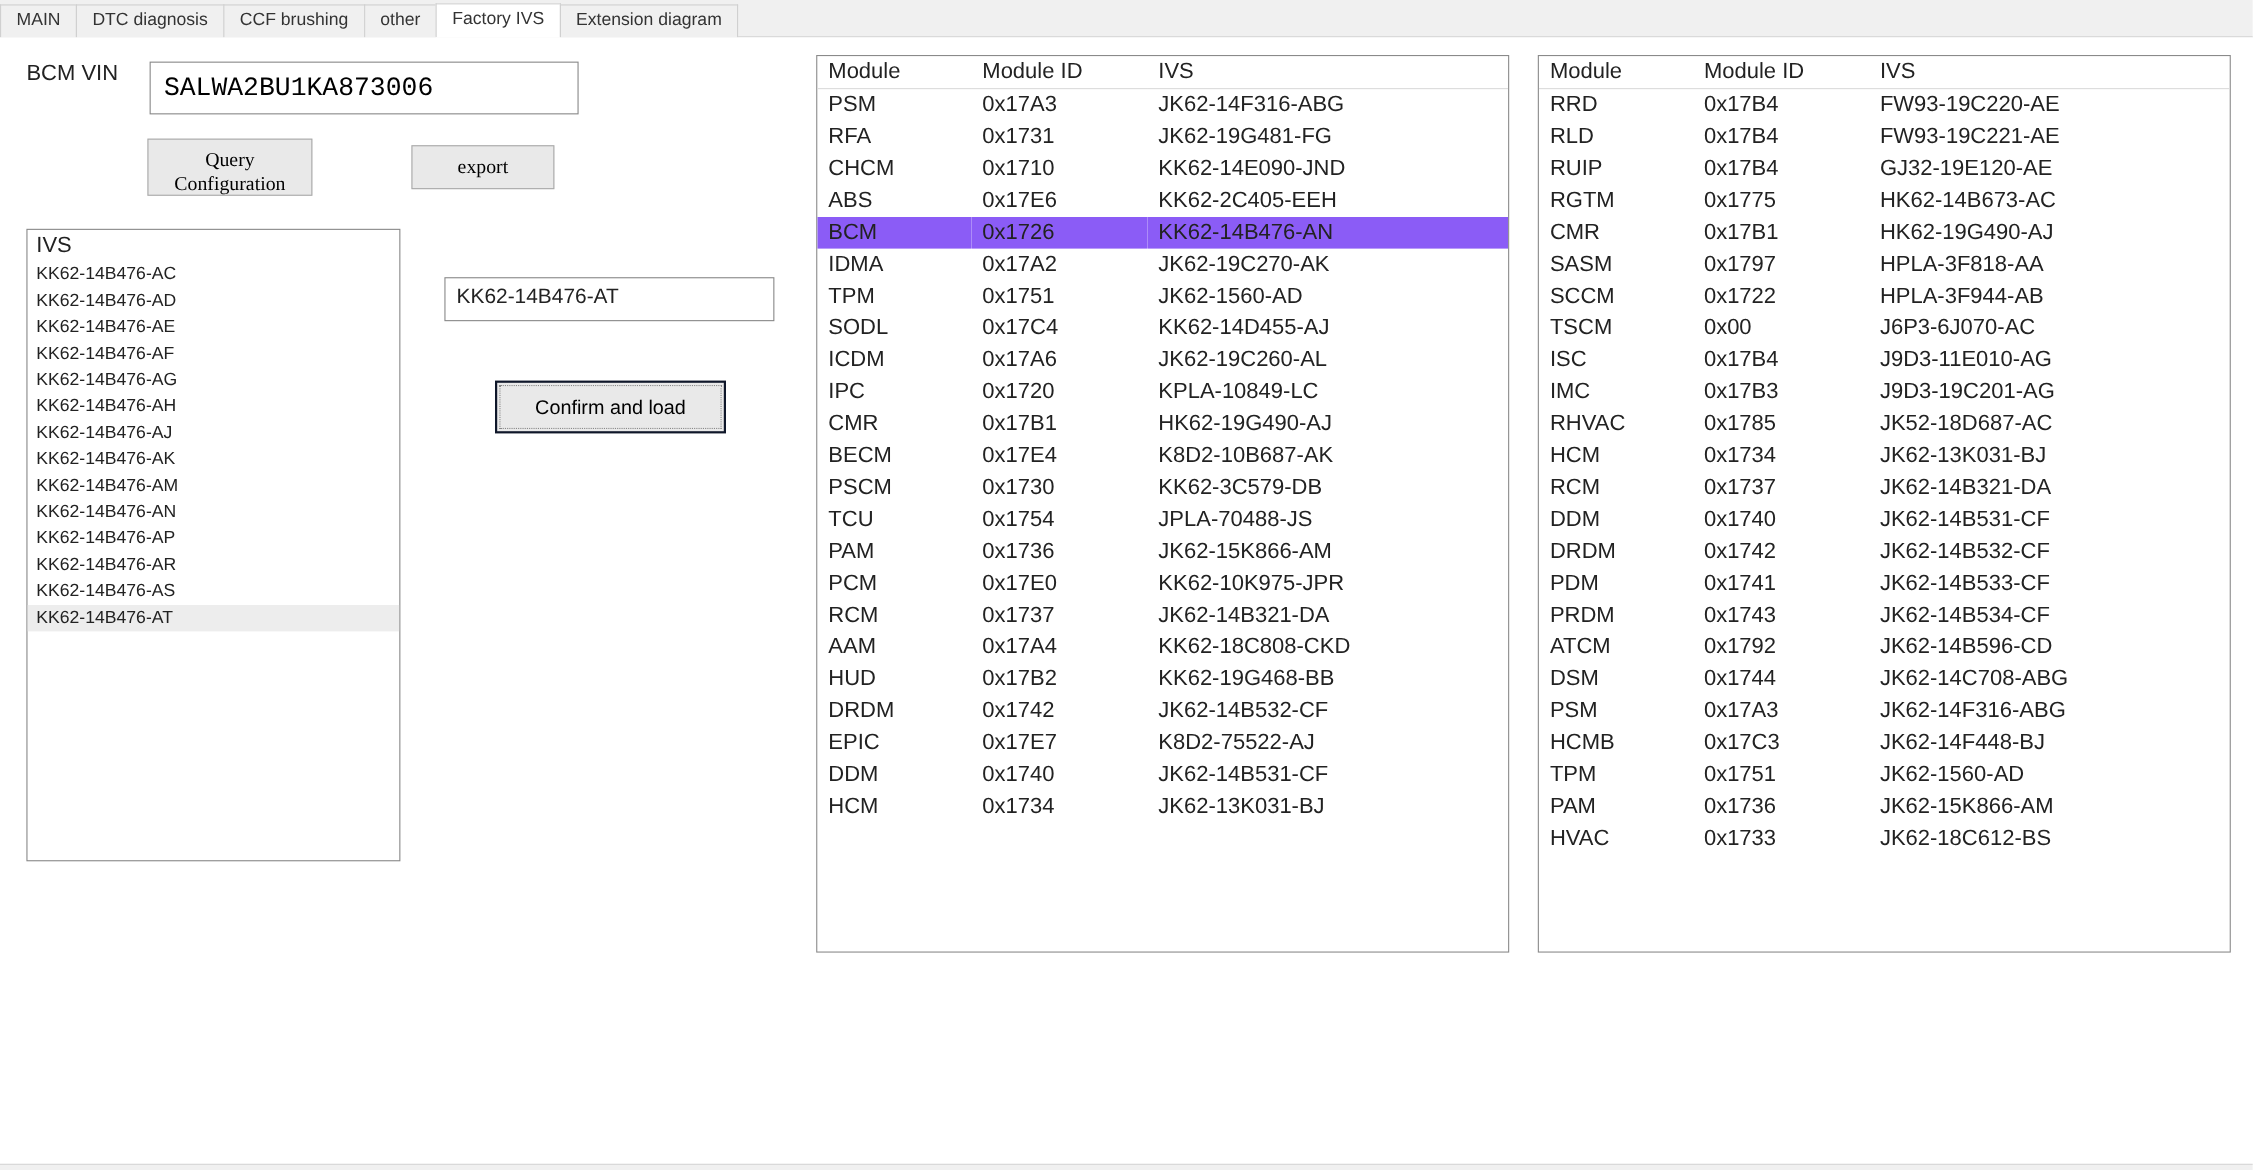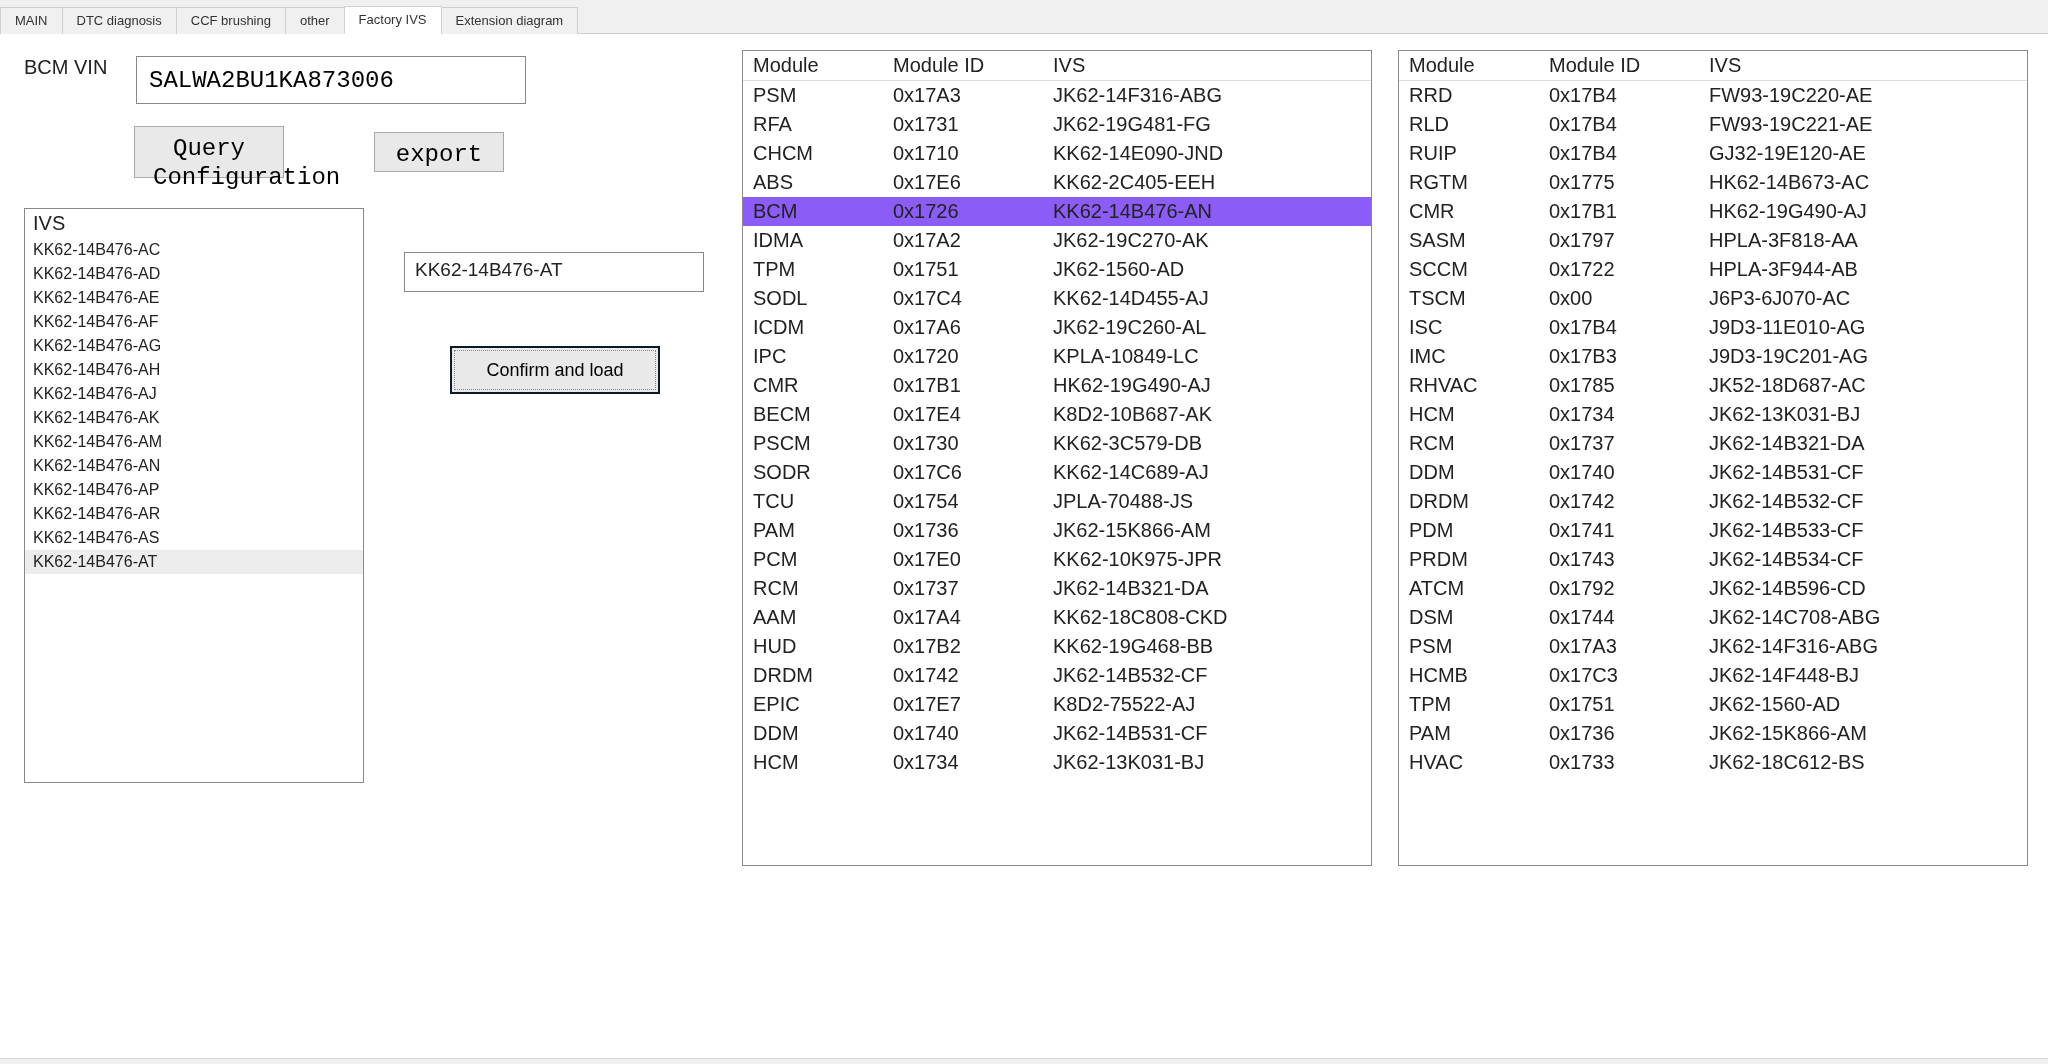--- a/index.html
+++ b/index.html
@@ -26,21 +26,21 @@
     border-bottom: 1px solid #d0d0d0;
   }
   .tab {
     padding: 5px 14px 6px 14px;
     border: 1px solid #d0d0d0;
     border-bottom: none;
     background: #f0f0f0;
     margin-right: -1px;
     cursor: pointer;
     user-select: none;
-    font-size: 13px;
+    font-size: 16px;
     color: #333;
     position: relative;
     top: 1px;
   }
   .tab.active {
     background: #fff;
     border-bottom: 1px solid #fff;
   }
   .content {
     flex: 1;
@@ -79,23 +79,23 @@
     margin-left: 110px;
     margin-bottom: 22px;
   }
   .btn {
     min-width: 130px;
     padding: 8px 18px;
     border: 1px solid #a9a9a9;
     background: #e9e9e9;
     cursor: pointer;
     text-align: center;
-    font-size: 24px;
+    font-size: 18px;
     line-height: 1.2;
-    font-family: Liberation Mono, monospace;
+    font-family: Liberation Serif, serif;
   }
   .btn-query {
     width: 150px;
     height: 52px;
   }
   .btn-export {
     width: 130px;
     height: 40px;
     align-self: center;
   }
@@ -310,25 +310,20 @@
               <td>BECM</td>
               <td>0x17E4</td>
               <td>K8D2-10B687-AK</td>
             </tr>
             <tr>
               <td>PSCM</td>
               <td>0x1730</td>
               <td>KK62-3C579-DB</td>
             </tr>
             <tr>
-              <td>SODR</td>
-              <td>0x17C6</td>
-              <td>KK62-14C689-AJ</td>
-            </tr>
-            <tr>
               <td>TCU</td>
               <td>0x1754</td>
               <td>JPLA-70488-JS</td>
             </tr>
             <tr>
               <td>PAM</td>
               <td>0x1736</td>
               <td>JK62-15K866-AM</td>
             </tr>
             <tr>

